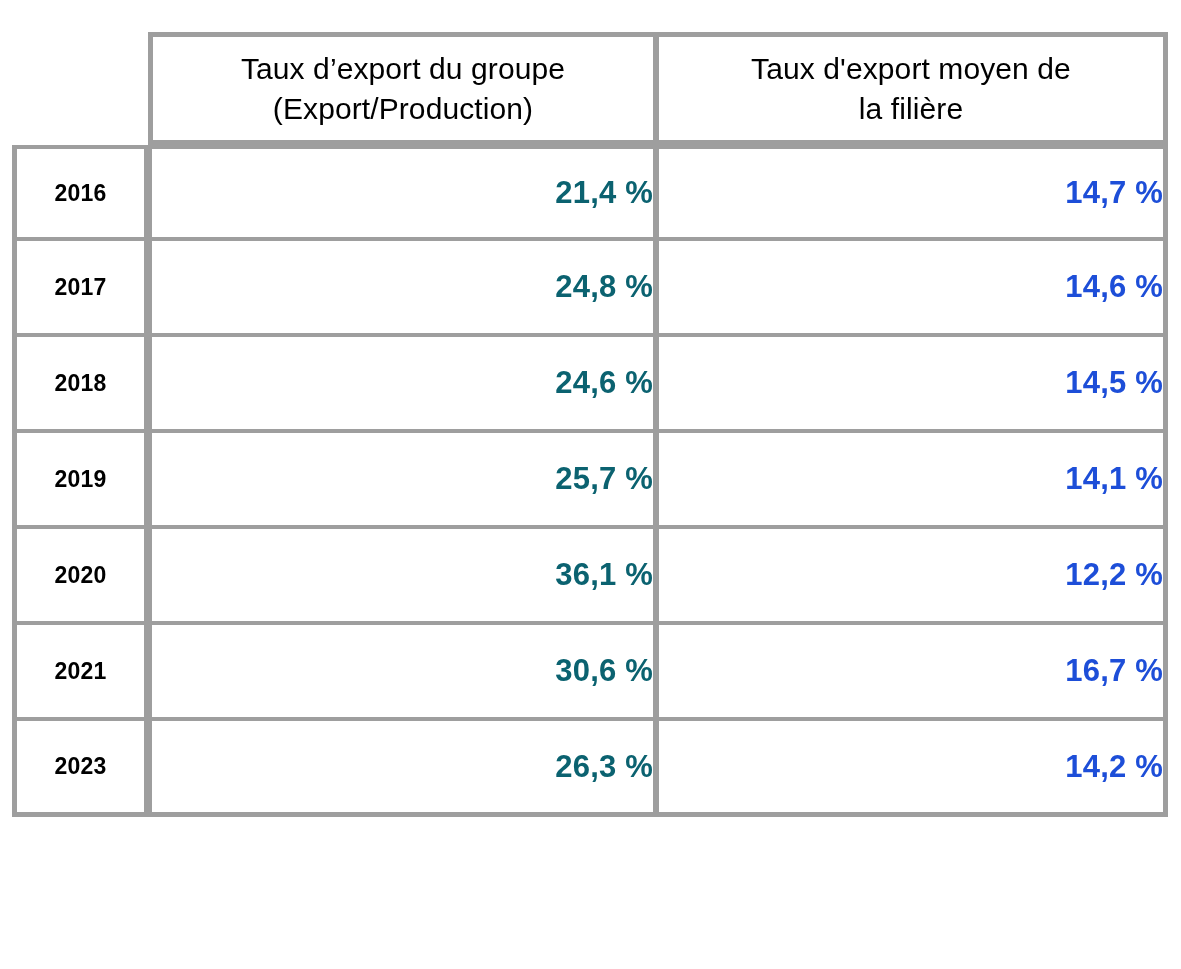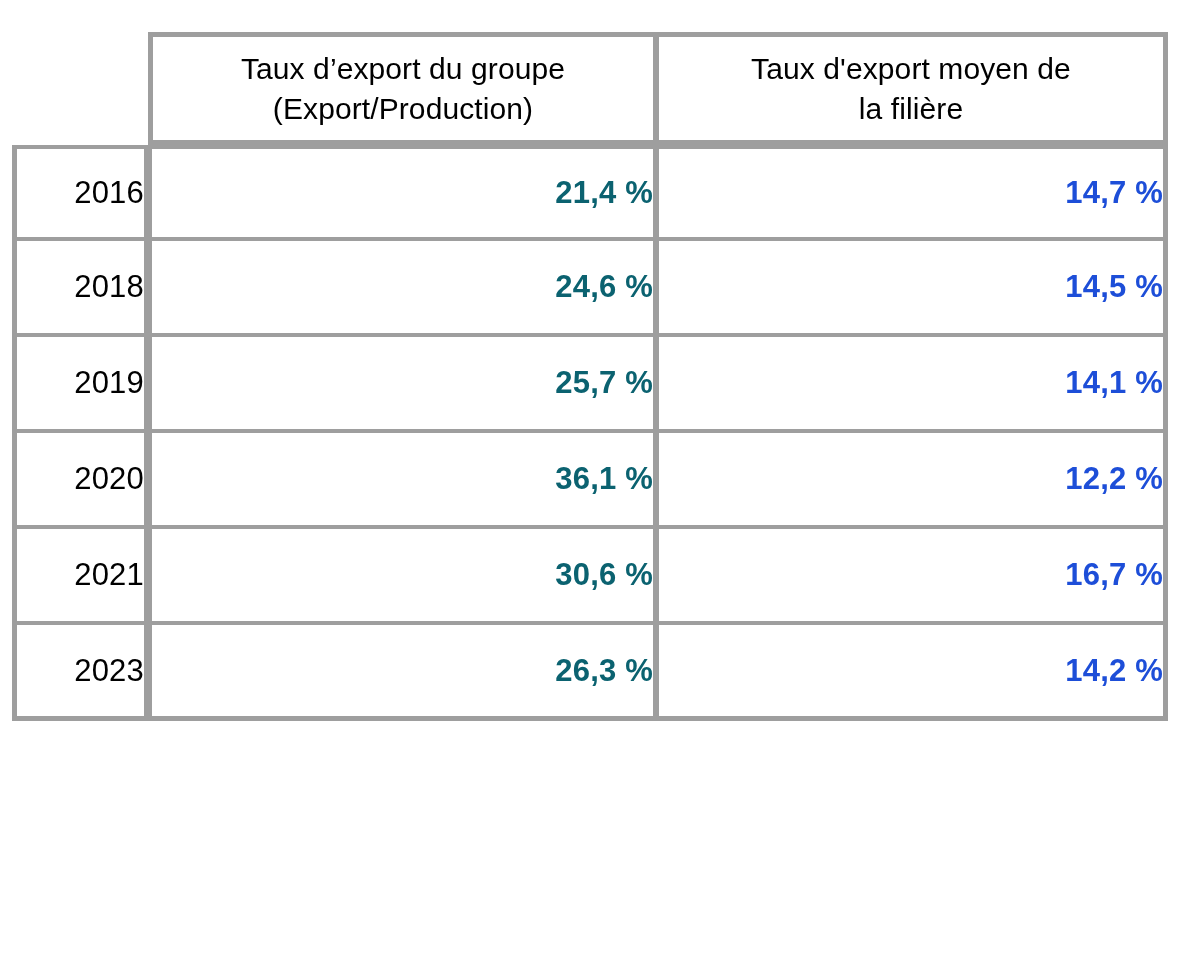--- a/index.html
+++ b/index.html
@@ -84,23 +84,23 @@
     border-left: 5px solid #9e9e9e;
     border-right: 5px solid #9e9e9e;
     border-top: 0;
     border-bottom: 4px solid #9e9e9e;
   }
 
   tbody tr:first-child td { border-top: 4px solid #9e9e9e; }
   tbody tr:last-child  td { border-bottom: 5px solid #9e9e9e; }
 
   td.cell-year {
-    text-align: right;
-    font-size: 31px;
-    font-weight: 400;
+    text-align: center;
+    font-size: 23px;
+    font-weight: 700;
     color: #000000;
     border-right-width: 4px;
     letter-spacing: 0.2px;
   }
 
   td.cell-value {
     text-align: right;
     font-size: 31px;
     font-weight: 700;
     letter-spacing: 0.2px;
@@ -144,20 +144,25 @@
           </th>
         </tr>
       </thead>
       <tbody>
         <tr>
           <td class="cell-year">2016</td>
           <td class="cell-value cell-teal">21,4 %</td>
           <td class="cell-value cell-orange">14,7 %</td>
         </tr>
         <tr>
+          <td class="cell-year">2017</td>
+          <td class="cell-value cell-teal">24,8 %</td>
+          <td class="cell-value cell-orange">14,6 %</td>
+        </tr>
+        <tr>
           <td class="cell-year">2018</td>
           <td class="cell-value cell-teal">24,6 %</td>
           <td class="cell-value cell-orange">14,5 %</td>
         </tr>
         <tr>
           <td class="cell-year">2019</td>
           <td class="cell-value cell-teal">25,7 %</td>
           <td class="cell-value cell-orange">14,1 %</td>
         </tr>
         <tr>

